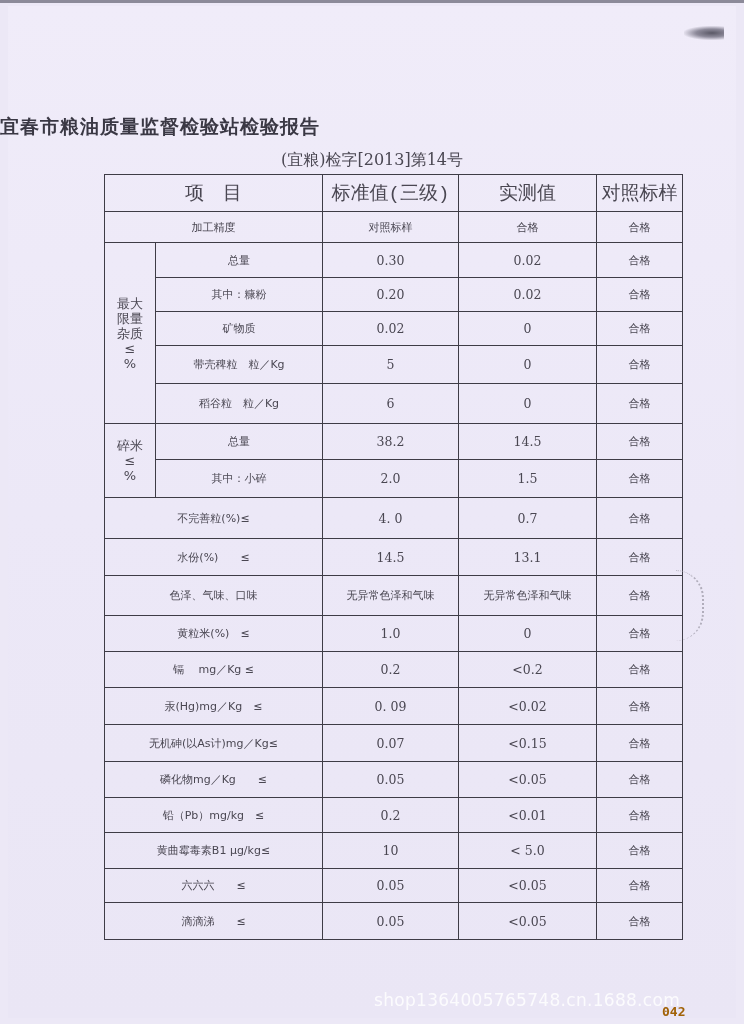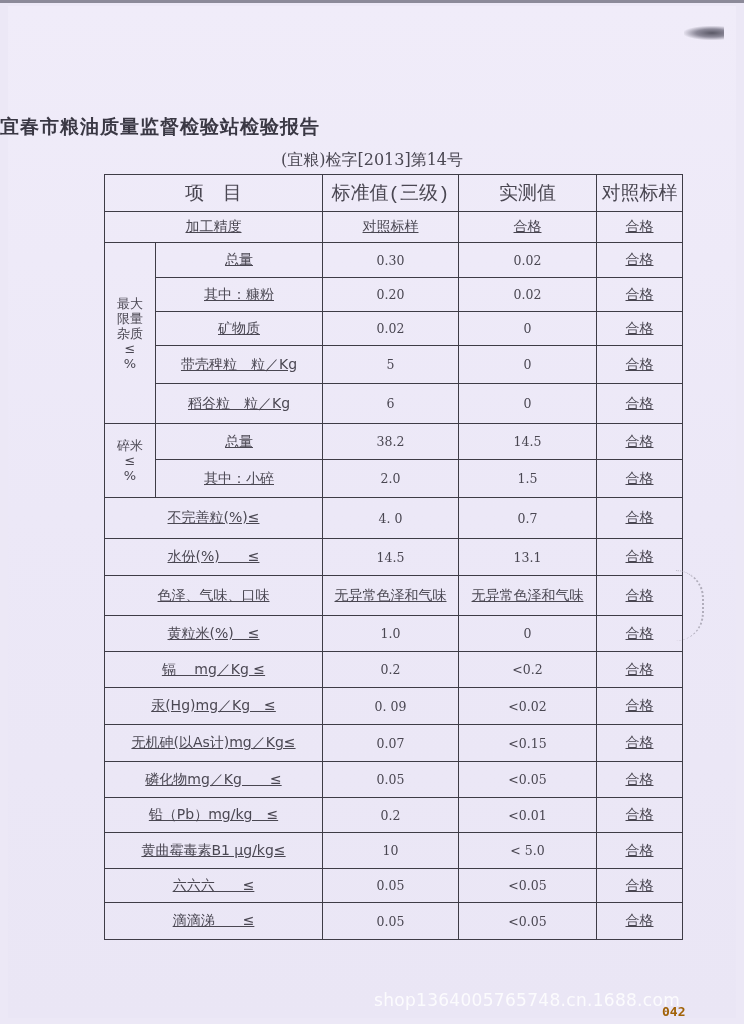--- a/index.html
+++ b/index.html
@@ -32,21 +32,21 @@
   table.report {
     position: absolute; left: 104px; top: 174px; width: 578px;
     border-collapse: collapse; table-layout: fixed;
     font-size: 12.5px;
   }
   table.report td {
     border: 1.6px solid #3e3c46; text-align: center; vertical-align: middle;
     padding: 0; color: #4a4752;
   }
   .hdr td { height: 36px; font-family: Liberation Mono, monospace; font-size: 19px; }
-  .cn { font-family: "DejaVu Sans", "Liberation Sans", sans-serif; font-size: 14px; text-decoration: underline; }
+  .cn { font-family: "DejaVu Sans", "Liberation Sans", sans-serif; font-size: 11px; }
   .grp { font-family: "DejaVu Sans", "Liberation Sans", sans-serif; font-size: 13px; line-height: 15px; margin-top: 38px; }
   .stamp {
     position: absolute; left: 676px; top: 570px; width: 26px; height: 70px;
     border-right: 2px dotted #8a8794; border-top: 1px dotted #a19eaa;
     border-radius: 0 30px 30px 0; opacity: .6;
   }
   .watermark {
     position: absolute; left: 374px; top: 990px;
     font-family: "DejaVu Sans", "Liberation Sans", sans-serif;
     font-size: 17px; color: #ffffff; opacity: .85; letter-spacing: .3px;

